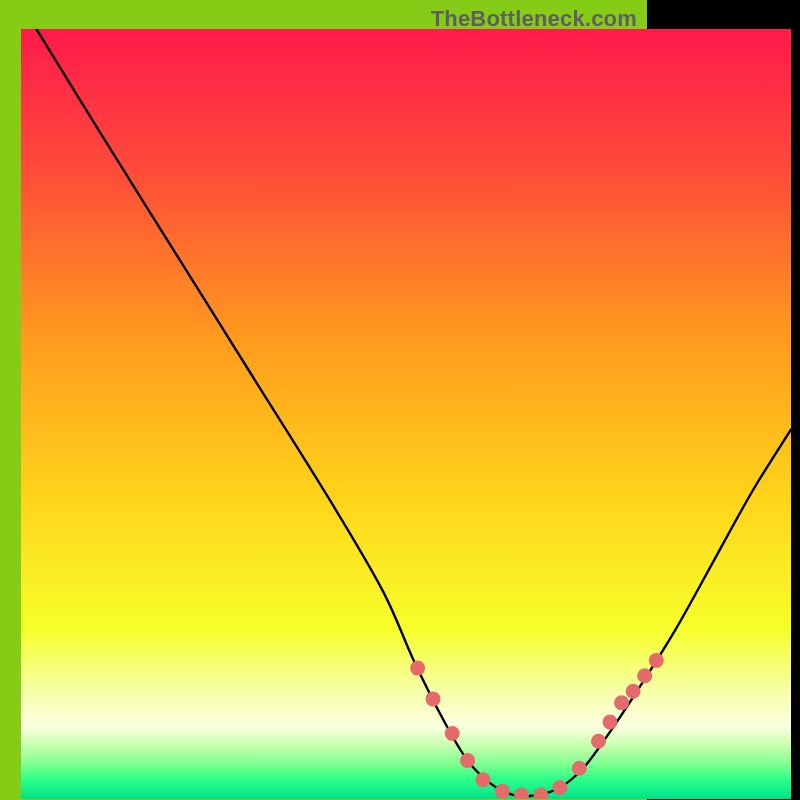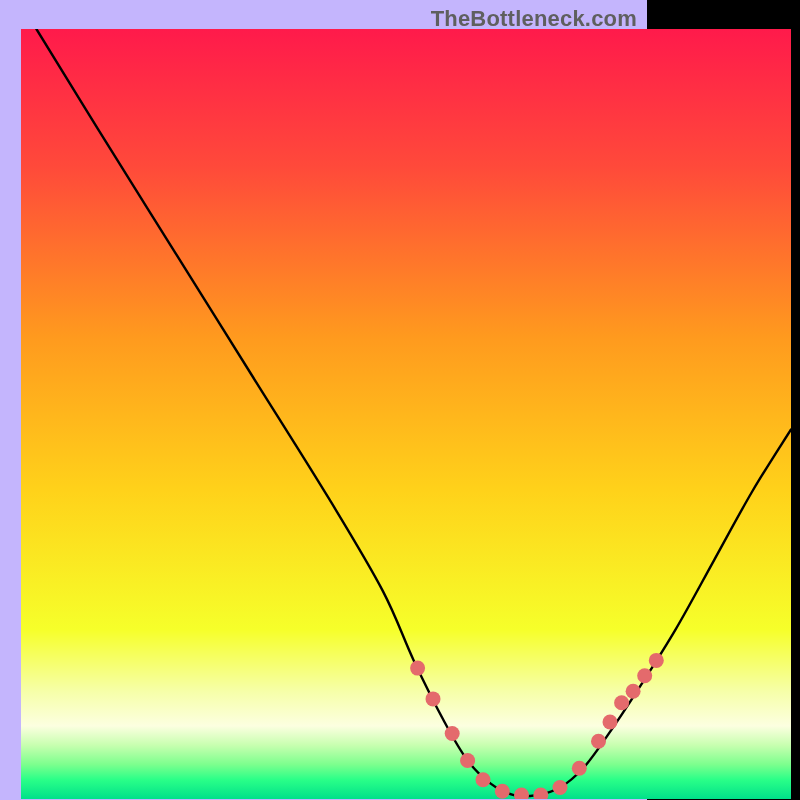--- a/index.html
+++ b/index.html
@@ -1,21 +1,21 @@
 <!DOCTYPE html>
 <html><head>
 <meta charset="utf-8">
 <style>
   * { margin: 0; padding: 0; box-sizing: border-box; }
   html, body { width: 800px; height: 800px; overflow: hidden; background: #000; }
   .frame {
     position: relative;
     width: 647px;
     height: 800px;
-    background: #c4b5fd;
+    background: #84cc16;
   }
   .watermark {
     position: absolute;
     top: 6px;
     right: 10px;
     font-family: Arial, Helvetica, sans-serif;
     font-size: 22px;
     font-weight: 600;
     color: #5f5f5f;
     letter-spacing: 0.2px;

